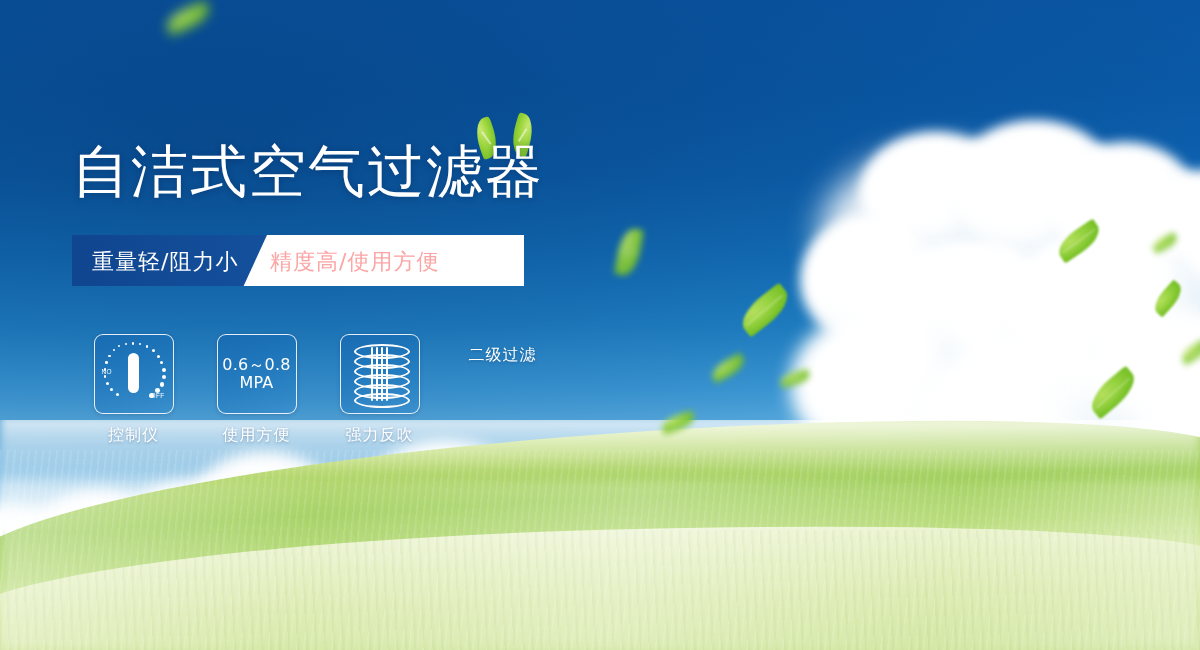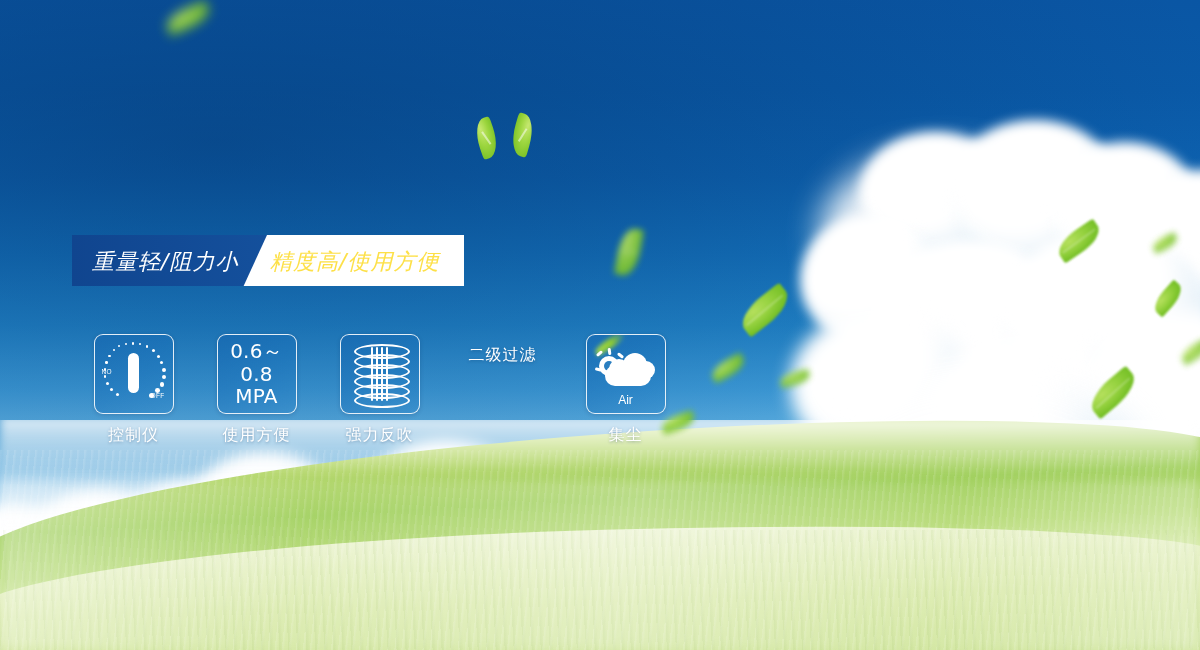--- a/index.html
+++ b/index.html
@@ -147,39 +147,39 @@
     position:absolute;left:72px;top:143px;
     font-size:57px;line-height:1;letter-spacing:2px;
     color:#fff;font-weight:300;
     font-family:"DejaVu Sans","Liberation Sans",sans-serif;
     text-shadow:0 1px 6px rgba(0,30,70,.35);
     white-space:nowrap;
   }
 
   
   .tagwrap{
-    position:absolute;left:72px;top:235px;width:392px;height:51px;font-style:italic;
+    position:absolute;left:72px;top:235px;width:452px;height:51px;
   }
   .tag-white{
     position:absolute;inset:0;background:#ffffff;
   }
   .tag-blue{
     position:absolute;left:0;top:0;width:195px;height:51px;
     background:linear-gradient(to right,#10458f 0%,#14509c 100%);
     clip-path:polygon(0 0, 100% 0, 88% 100%, 0 100%);
   }
   .tag-t1{
     position:absolute;left:20px;top:12px;
     color:#ffffff;font-size:22px;letter-spacing:1px;font-weight:500;
     font-family:"DejaVu Sans","Liberation Sans",sans-serif;
     white-space:nowrap;
   }
   .tag-t2{
     position:absolute;left:198px;top:12px;
-    color:#fde047;font-size:22px;letter-spacing:1px;font-weight:500;
+    color:#fca5a5;font-size:22px;letter-spacing:1px;font-weight:500;
     font-family:"DejaVu Sans","Liberation Sans",sans-serif;
     white-space:nowrap;
   }
 
   
   .features{
     position:absolute;left:72px;top:334px;display:flex;gap:0;
   }
   .feature{
     width:123px;display:flex;flex-direction:column;align-items:center;
@@ -187,21 +187,21 @@
   .fbox{
     width:78px;height:78px;border-radius:9px;
     border:1.6px solid rgba(255,255,255,.88);
     background:linear-gradient(145deg, rgba(20,100,175,.55) 0%, rgba(24,112,186,.42) 55%, rgba(40,130,200,.32) 100%);
     display:flex;align-items:center;justify-content:center;
     position:relative;overflow:hidden;
     box-shadow:0 1px 4px rgba(0,30,70,.18);
   }
   .fbox .txt{
     color:#fff;text-align:center;line-height:1.14;
-    font-size:20px;letter-spacing:.2px;font-weight:400;
+    font-size:16px;letter-spacing:.2px;font-weight:400;
     font-family:"DejaVu Sans","Liberation Sans",sans-serif;
   }
   .fbox .txt .l2{display:block;}
   .flabel{
     margin-top:11px;color:#ffffff;font-size:16px;letter-spacing:1px;
     font-family:"DejaVu Sans","Liberation Sans",sans-serif;
     text-shadow:0 1px 3px rgba(0,40,90,.35);
     white-space:nowrap;
   }
 
@@ -338,20 +338,21 @@
   <div class="leaf blur2" style="left:1180px;top:345px;width:30px;height:14px;transform:rotate(-30deg);opacity:.85;"></div>
   <div class="leaf blur2" style="left:661px;top:415px;width:34px;height:15px;transform:rotate(-18deg);opacity:.95;"></div>
 
   <div class="sprout" style="left:477px;top:118px;width:19px;height:40px;transform:rotate(-19deg);">
     <span class="vein" style="transform:translateY(-50%) rotate(74deg);"></span>
   </div>
   <div class="sprout" style="left:513px;top:114px;width:19px;height:42px;transform:rotate(16deg) scaleX(-1);">
     <span class="vein" style="transform:translateY(-50%) rotate(74deg);"></span>
   </div>
 
+  <div class="title">自洁式空气过滤器</div>
 
   <div class="tagwrap">
     <div class="tag-white"></div>
     <div class="tag-blue"></div>
     <div class="tag-t1">重量轻/阻力小</div>
     <div class="tag-t2">精度高/使用方便</div>
   </div>
 
   <div class="features">
 
@@ -412,34 +413,15 @@
           <span class="bar" style="left:32px;"></span>
         </div>
       </div>
       <div class="flabel">强力反吹</div>
     </div>
 
     <div class="feature">
       <div class="flabel">二级过滤</div>
     </div>
 
-    <div class="feature">
-      <div class="fbox">
-        <div class="airicon">
-          <span class="streak"></span>
-          <span class="sun"></span>
-          <span class="sunhole"></span>
-          <span class="ray" style="left:1px;top:7px;width:7px;height:3px;transform:rotate(-40deg);"></span>
-          <span class="ray" style="left:13px;top:3px;width:3px;height:7px;transform:rotate(-8deg);"></span>
-          <span class="ray" style="left:22px;top:9px;width:7px;height:3px;transform:rotate(38deg);"></span>
-          <span class="ray" style="left:0px;top:23px;width:7px;height:3px;transform:rotate(14deg);"></span>
-          <span class="c1" style="left:14px;top:14px;width:20px;height:20px;"></span>
-          <span class="c1" style="left:28px;top:8px;width:24px;height:24px;"></span>
-          <span class="c1" style="left:42px;top:16px;width:18px;height:18px;"></span>
-          <span class="cbody"></span>
-          <span class="airtxt">Air</span>
-        </div>
-      </div>
-      <div class="flabel">集尘</div>
-    </div>
 
   </div>
 </div>
 
 </body></html>

